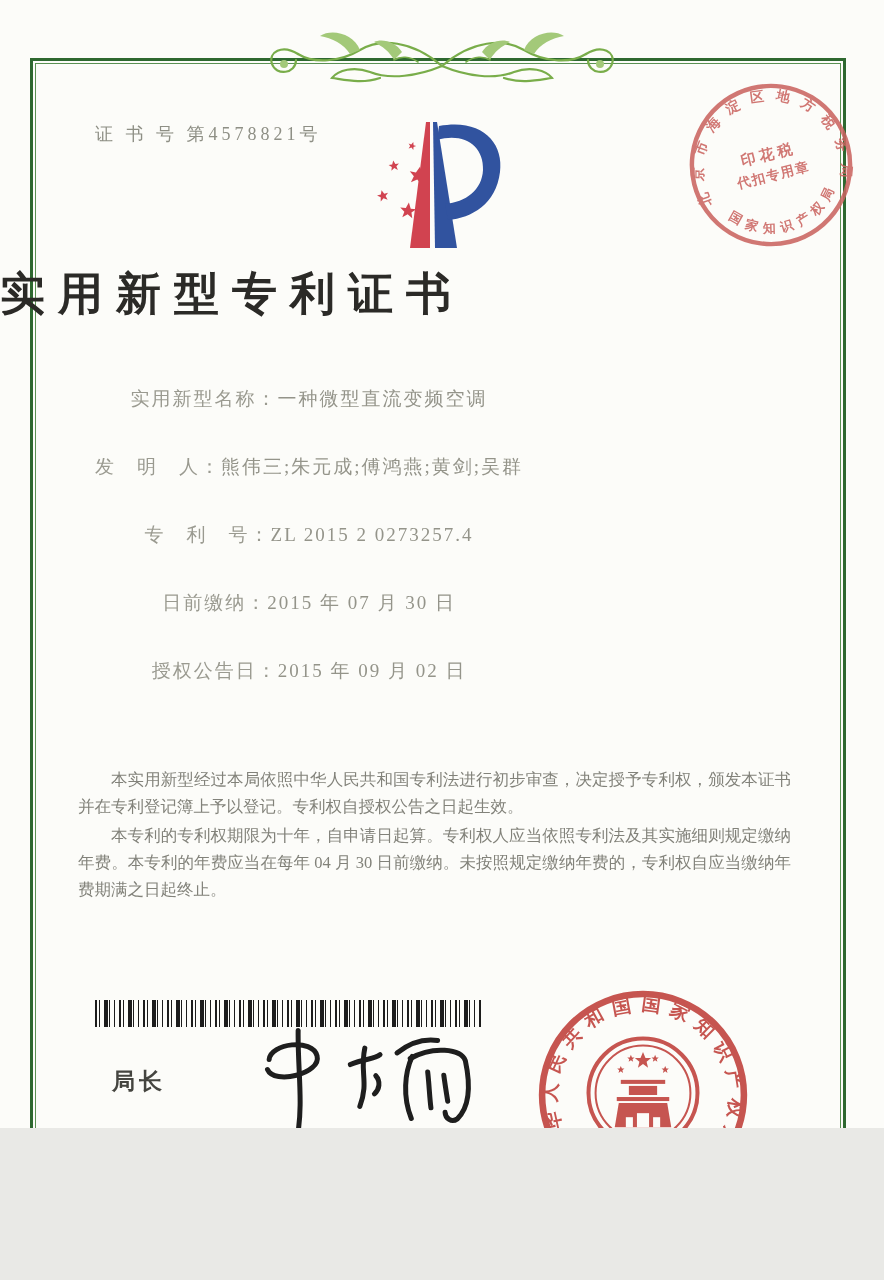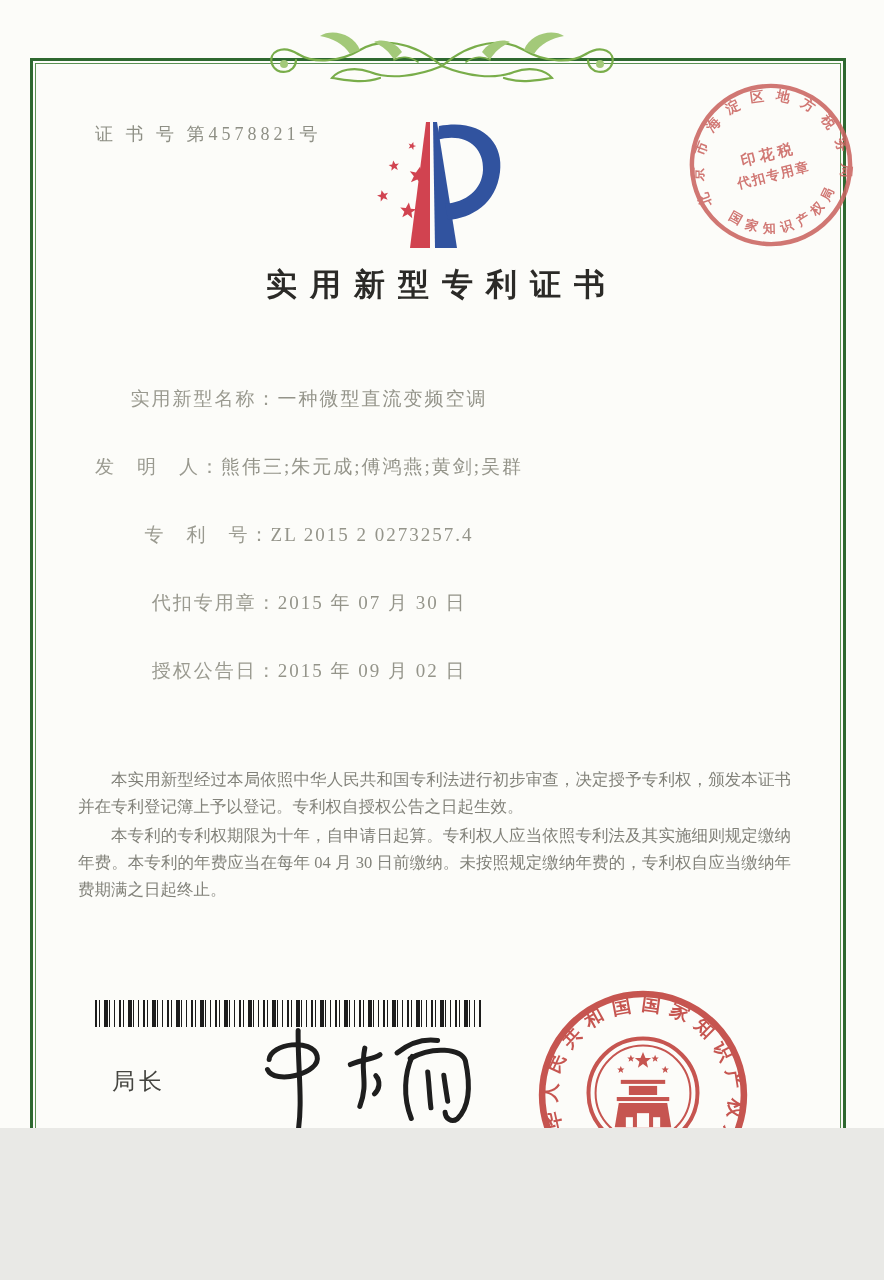--- a/index.html
+++ b/index.html
@@ -13,39 +13,39 @@
          border:3px solid #2e6830;box-sizing:border-box;}
   .frame-inner{position:absolute;left:2px;top:2px;right:2px;bottom:2px;
          border:1px solid #5a9153;}
   .ornament{position:absolute;left:50%;transform:translateX(-50%);width:360px;height:76px;}
   .ornament.top{top:22px;}
   .ornament.bottom{top:1206px;transform:translateX(-50%) scaleY(-1);opacity:.9;}
   
   .cert-number{position:absolute;left:95px;top:122px;font-size:18px;letter-spacing:4px;color:#8e8f85;}
   .logo{position:absolute;left:336px;top:116px;width:244px;height:144px;}
   .tax-seal{position:absolute;left:682px;top:76px;width:178px;height:178px;opacity:.88;}
-  .title{position:absolute;left:0;top:264px;width:100%;text-align:center;
-         font-size:31px;font-weight:bold;letter-spacing:13px;color:#2b2a27;}
+  .title{position:absolute;left:0;top:264px;width:100%;text-align:left;
+         font-size:45px;font-weight:bold;letter-spacing:13px;color:#2b2a27;}
   
   .fields{position:absolute;left:95px;top:388px;display:flex;flex-direction:column;gap:47px;
           font-size:19px;line-height:21px;color:#98988e;letter-spacing:2px;align-items:center;}
   .field-row{white-space:nowrap;}
   .field-label{color:#9a9a90;}
   .field-value{color:#94948a;}
   
   .body-text{position:absolute;left:78px;top:766px;width:730px;
              font-size:16.5px;line-height:27px;color:#82827a;text-align:justify;}
   .body-text p{margin:0 17px 2px 0;text-indent:2em;}
   
   .barcode{position:absolute;left:95px;top:1000px;width:388px;height:27px;
     background:repeating-linear-gradient(90deg,
       #1c1c1c 0 2px,#fcfcf9 2px 4px,#1c1c1c 4px 5px,#fcfcf9 5px 9px,
       #1c1c1c 9px 13px,#fcfcf9 13px 14px,#1c1c1c 14px 15px,#fcfcf9 15px 19px,
       #1c1c1c 19px 20px,#fcfcf9 20px 24px);}
-  .director-title{position:absolute;left:112px;top:1066px;font-size:23px;letter-spacing:4px;color:#454540;}
+  .director-title{position:absolute;left:112px;top:1066px;font-size:23px;letter-spacing:4px;color:#454540;font-weight:bold;}
   .director-name{position:absolute;left:112px;top:1106px;font-size:23px;letter-spacing:4px;color:#454540;margin-top:28px;}
   .signature{position:absolute;left:248px;top:1012px;width:240px;height:140px;transform:rotate(-2deg);}
   .office-seal{position:absolute;left:532px;top:984px;width:222px;height:222px;opacity:.87;pointer-events:none;}
   .seal-date{position:absolute;left:558px;top:1142px;font-size:20px;letter-spacing:2px;color:#3f3e3a;}
   .page-footer{position:absolute;left:0;top:1196px;width:100%;text-align:center;
                font-size:17px;letter-spacing:3px;color:#96968c;}
   .seal-text{font-family:"Liberation Serif","DejaVu Serif",serif;font-weight:bold;}
 </style>
 </head>
 <body>
@@ -114,21 +114,21 @@
     <div class="field-row">
       <span class="field-label">实用新型名称：</span><span class="field-value">一种微型直流变频空调</span>
     </div>
     <div class="field-row">
       <span class="field-label">发　明　人：</span><span class="field-value">熊伟三;朱元成;傅鸿燕;黄剑;吴群</span>
     </div>
     <div class="field-row">
       <span class="field-label">专　利　号：</span><span class="field-value">ZL 2015 2 0273257.4</span>
     </div>
     <div class="field-row">
-      <span class="field-label">代扣专用章：</span><span class="field-value">2015 年 07 月 30 日</span>
+      <span class="field-label">日前缴纳：</span><span class="field-value">2015 年 07 月 30 日</span>
     </div>
     <div class="field-row">
       <span class="field-label">授权公告日：</span><span class="field-value">2015 年 09 月 02 日</span>
     </div>
   </div>
 
   <div class="body-text">
     <p>本实用新型经过本局依照中华人民共和国专利法进行初步审查，决定授予专利权，颁发本证书并在专利登记簿上予以登记。专利权自授权公告之日起生效。</p>
     <p>本专利的专利权期限为十年，自申请日起算。专利权人应当依照专利法及其实施细则规定缴纳年费。本专利的年费应当在每年 04 月 30 日前缴纳。未按照规定缴纳年费的，专利权自应当缴纳年费期满之日起终止。</p>
   </div>

